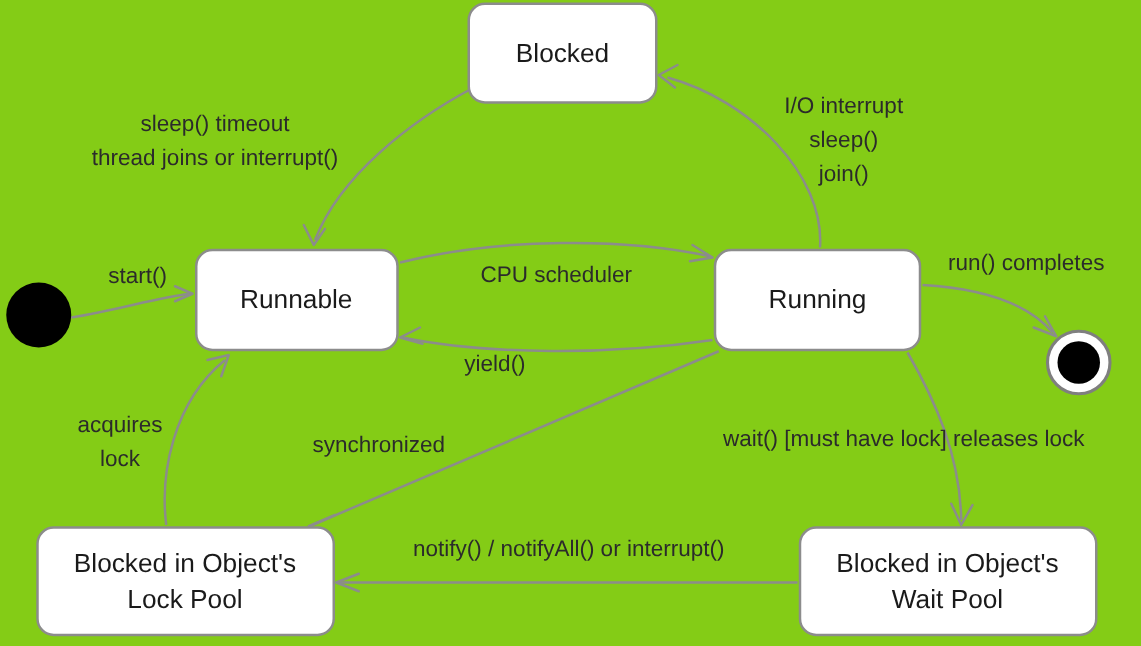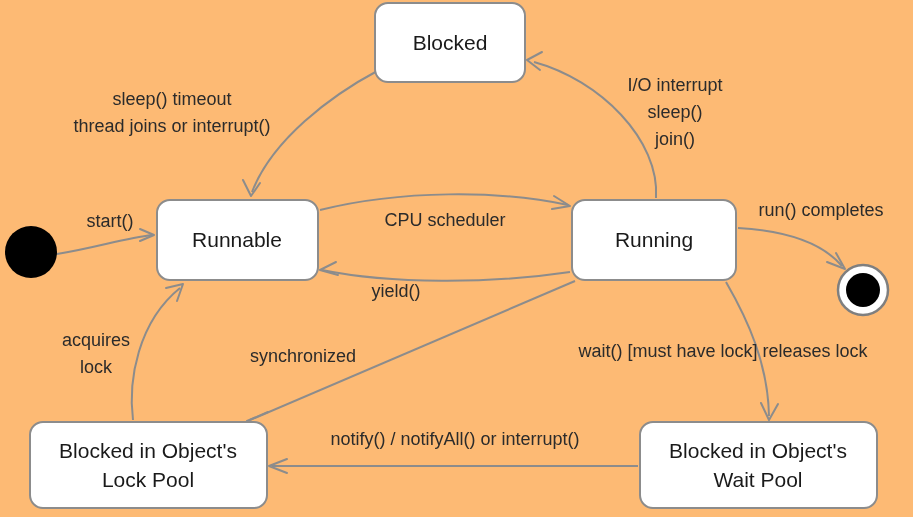--- a/index.html
+++ b/index.html
@@ -7,21 +7,21 @@
     padding: 0;
     background: #ffffff;
   }
   body {
     font-family: "Liberation Sans", sans-serif;
   }
   #diagram-root {
     position: relative;
     width: 913px;
     height: 517px;
-    background: #fdba74;
+    background: #84cc16;
     overflow: hidden;
   }
   svg.canvas {
     position: absolute;
     left: 0;
     top: 0;
     width: 913px;
     height: 517px;
   }
   .state-box {

